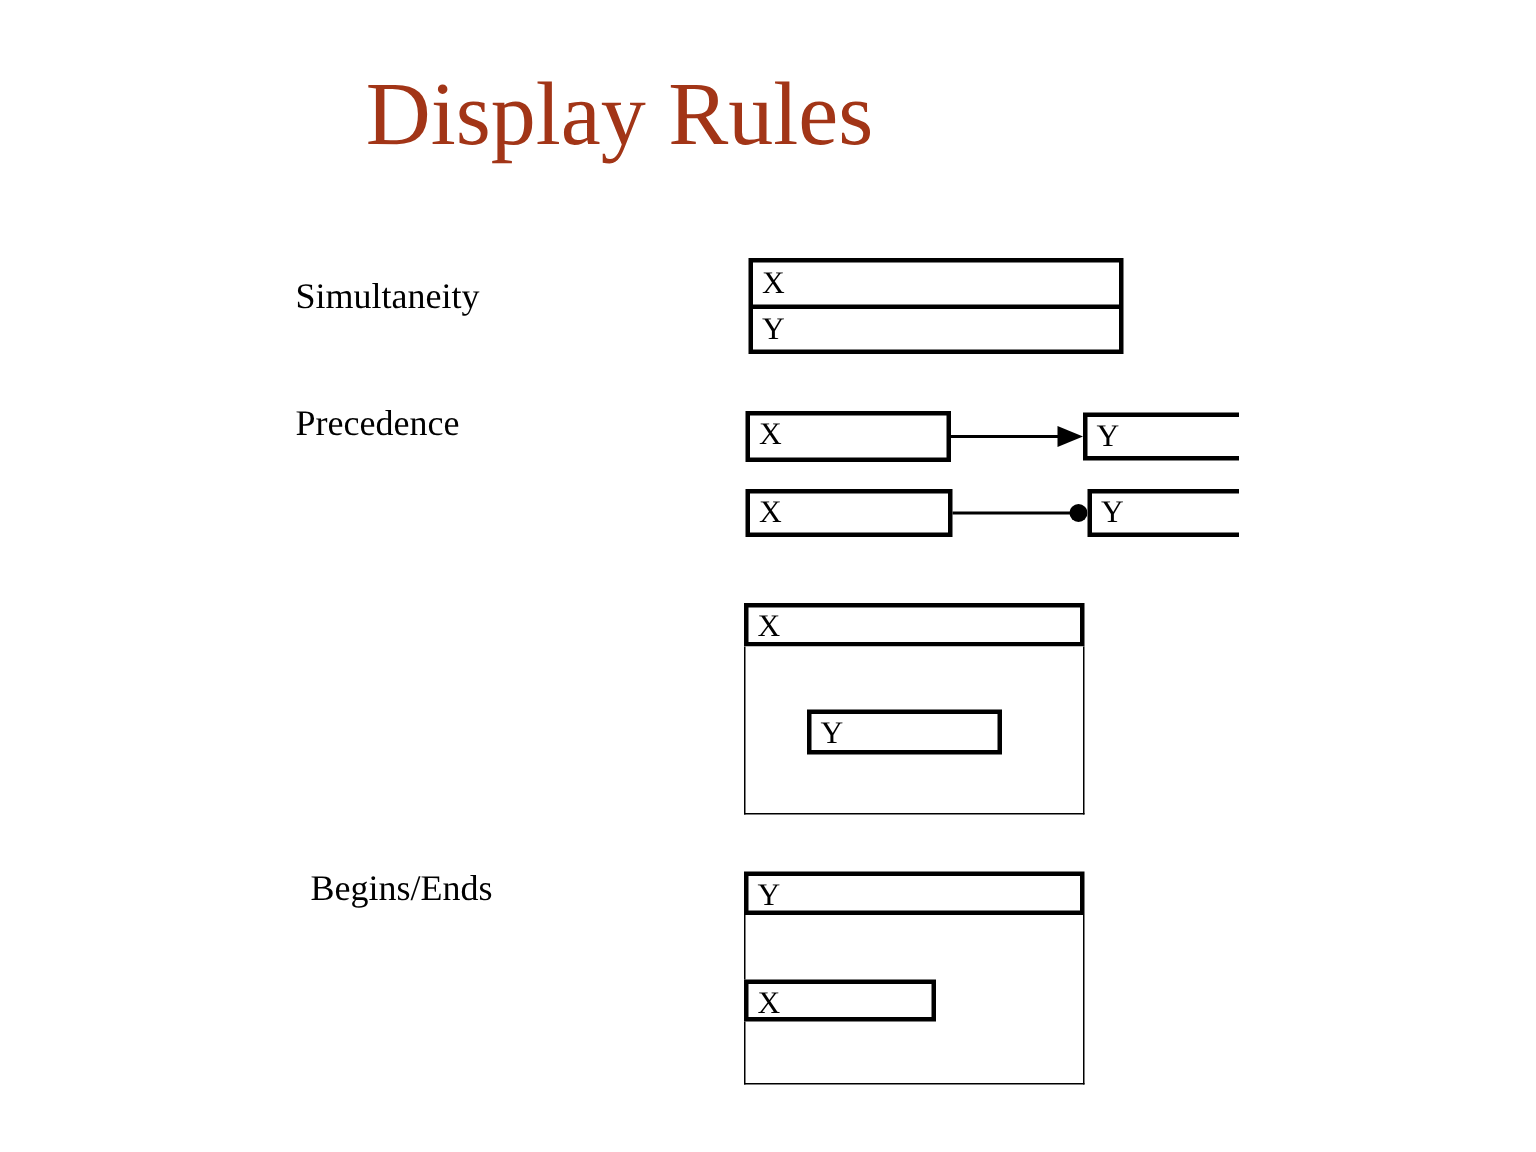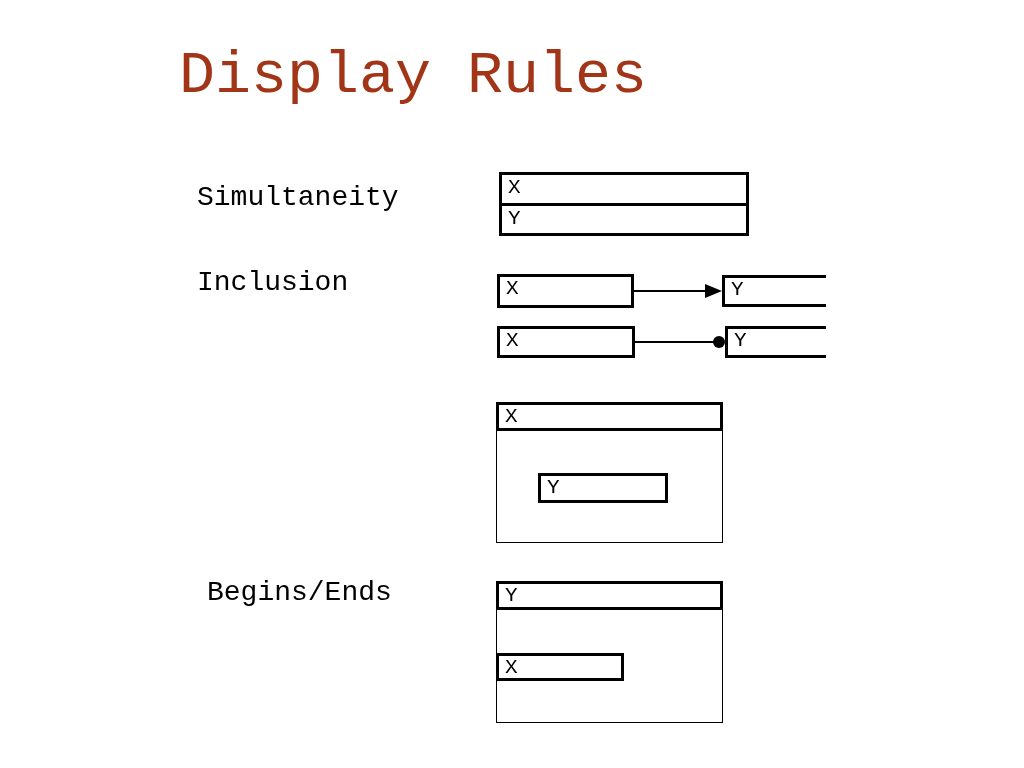--- a/index.html
+++ b/index.html
@@ -2,36 +2,36 @@
 <html><head>
 <meta charset="utf-8">
 <style>
   * { margin: 0; padding: 0; box-sizing: border-box; }
   html, body { background: #ffffff; }
   .slide {
     position: relative;
     width: 826px;
     height: 768px;
     background: #ffffff;
-    font-family: Liberation Mono, monospace;
+    font-family: Liberation Serif, serif;
     overflow: hidden;
   }
   .slide-title {
     position: absolute;
     left: 0; top: 40px;
     width: 100%;
     text-align: center;
     font-size: 60px;
     line-height: 1.2;
     color: #A23517;
     white-space: nowrap;
   }
   .rule-label {
     position: absolute;
-    font-size: 28px;
+    font-size: 24px;
     line-height: 34px;
     color: #000000;
     white-space: nowrap;
   }
   
   .tbox {
     position: absolute;
     border: 3px solid #000;
     background: #ffffff;
   }
@@ -89,21 +89,21 @@
   }
 </style>
 </head>
 <body>
 
 <div class="slide">
 
   <div class="slide-title">Display Rules</div>
 
   <div class="rule-label" style="left:197px; top:181px;">Simultaneity</div>
-  <div class="rule-label" style="left:197px; top:266px;">Inclusion</div>
+  <div class="rule-label" style="left:197px; top:266px;">Precedence</div>
   <div class="rule-label" style="left:207px; top:576px;">Begins/Ends</div>
 
   <div class="sim-box">
     <div class="sim-row-top">
       <span class="tbox-label" style="padding-top:1px;">X</span>
     </div>
     <div class="sim-row-bottom">
       <span class="tbox-label" style="padding-top:1px;">Y</span>
     </div>
   </div>

